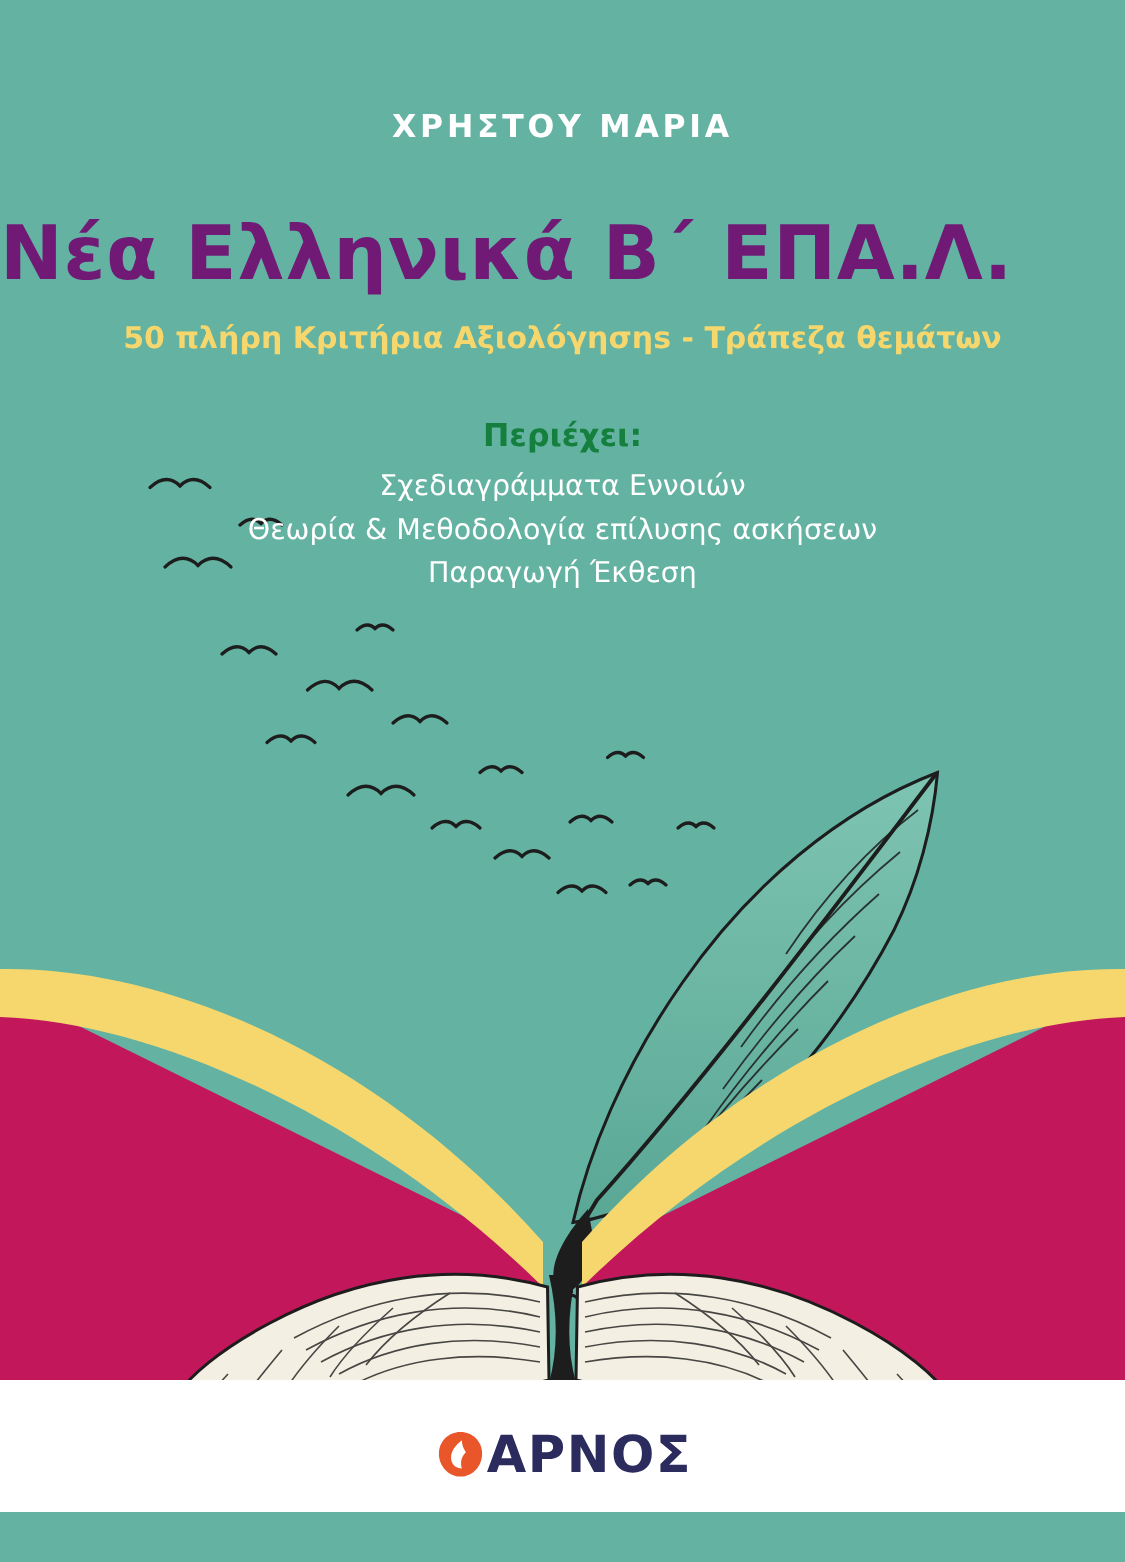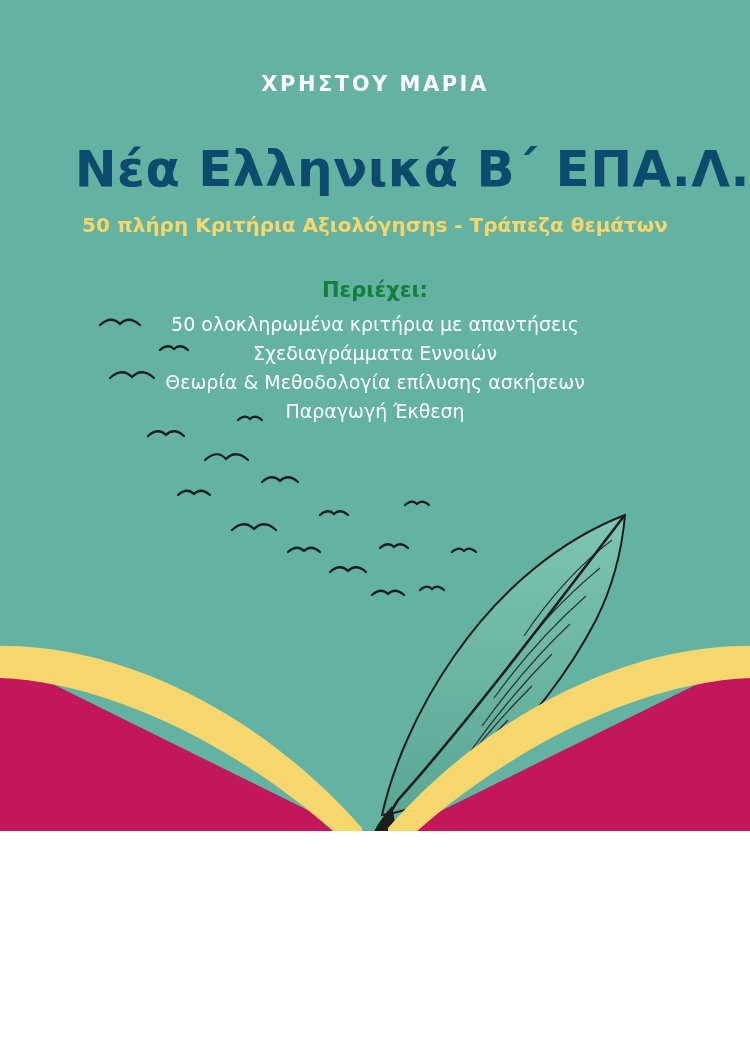--- a/index.html
+++ b/index.html
@@ -6,21 +6,21 @@
     margin: 0;
     padding: 0;
     background: #ffffff;
   }
   body {
     font-family: "DejaVu Sans", "Liberation Sans", sans-serif;
   }
   .cover {
     position: relative;
     width: 750px;
-    height: 831px;
+    height: 1041px;
     overflow: hidden;
     background: #ffffff;
   }
   .cover-bg {
     position: absolute;
     left: 0; top: 0;
     width: 750px;
     height: 1041px;
     background: #63b2a2;
   }
@@ -52,22 +52,22 @@
     color: #ffffff;
     font-size: 21px;
     letter-spacing: 2.5px;
     font-weight: 600;
   }
   .main-title {
     position: absolute;
     top: 140px;
     left: 0;
     width: 750px;
-    text-align: right;
-    color: #0c4a6e;
+    text-align: left;
+    color: #701a75;
     font-size: 50px;
     font-weight: bold;
     letter-spacing: 0.5px;
   }
   .subtitle {
     position: absolute;
     top: 213px;
     left: 0;
     width: 750px;
     text-align: center;
@@ -256,21 +256,20 @@
   </svg>
 
   <div class="white-strip"></div>
   <div class="bottom-teal"></div>
 
   <div class="author">ΧΡΗΣΤΟΥ ΜΑΡΙΑ</div>
   <div class="main-title">Νέα Ελληνικά  Β΄ ΕΠΑ.Λ.</div>
   <div class="subtitle">50 πλήρη Κριτήρια Αξιολόγησηs - Τράπεζα θεμάτων</div>
   <div class="contains-label">Περιέχει:</div>
   <div class="contains-list">
-    <div>50 ολοκληρωμένα κριτήρια με απαντήσεις</div>
     <div>Σχεδιαγράμματα Εννοιών</div>
     <div>Θεωρία &amp; Μεθοδολογία επίλυσης ασκήσεων</div>
     <div>Παραγωγή Έκθεση</div>
   </div>
 
   <div class="logo">
     <svg class="logo-mark" viewBox="0 0 40 40">
       <path d="M20 3 C11 3 4 10 4 19 C4 28 11 36 20 36 C29 36 36 28 36 19 C36 10 29 3 20 3 Z" fill="#e8562a"></path>
       <path d="M21 9 C16 13 13 17 13 22 C13 27 17 30 21 30 C20 26 20 22 24 18 C22 15 21 12 21 9 Z" fill="#ffffff"></path>
     </svg>

